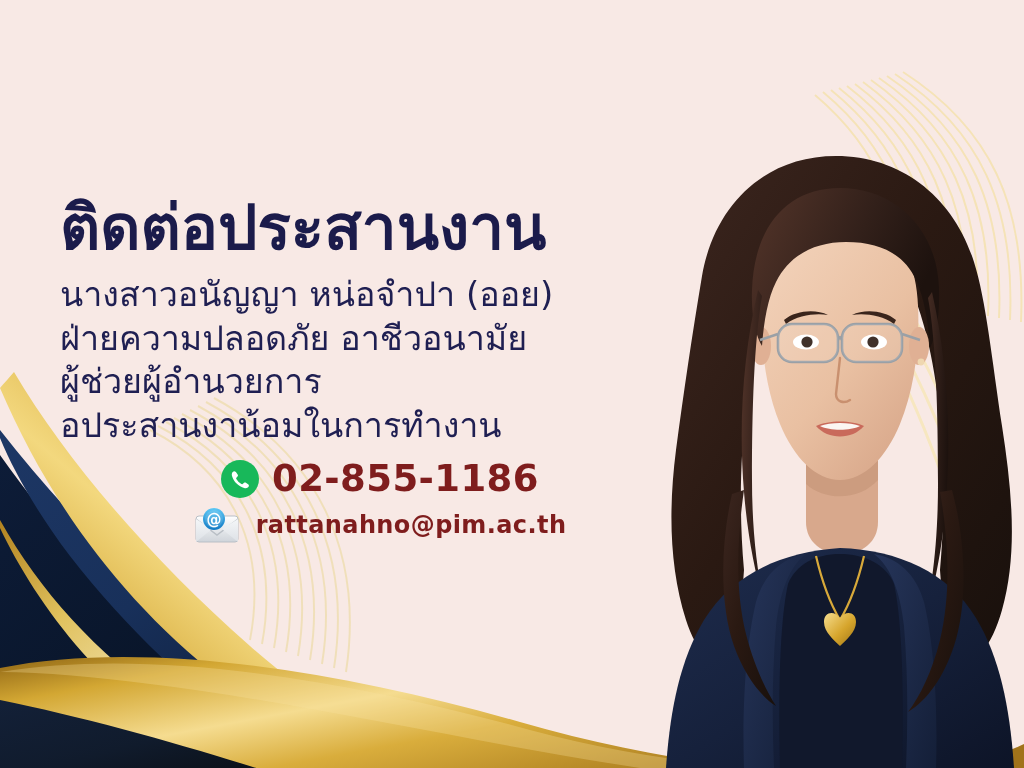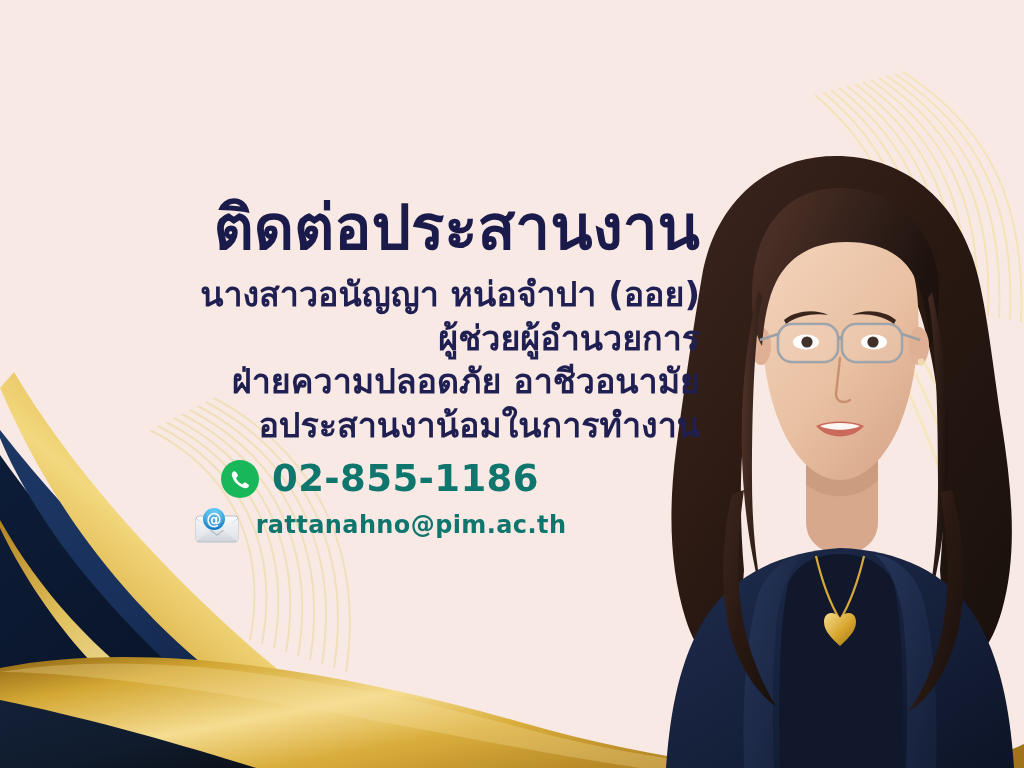--- a/index.html
+++ b/index.html
@@ -36,51 +36,51 @@
     overflow: hidden;
   }
   .portrait-svg { display: block; }
 
   
   .content {
     position: absolute;
     left: 60px;
     top: 196px;
     width: 640px;
-    text-align: right;
+    text-align: left;
   }
   .headline {
     color: #1b1b4b;
     font-size: 62px;
     line-height: 1.02;
     font-weight: 700;
     letter-spacing: 0px;
     margin: 0 0 14px 0;
     white-space: nowrap;
   }
   .subline {
     color: #1f1f52;
     font-size: 34px;
     line-height: 1.28;
-    font-weight: 700;
+    font-weight: 400;
     margin: 0;
     white-space: nowrap;
   }
 
   .contact-row {
     display: flex;
     align-items: center;
     justify-content: center;
     gap: 13px;
     margin-top: 10px;
     white-space: nowrap;
   }
   .contact-row.email-row { margin-top: 6px; gap: 16px; }
   .contact-text {
-    color: #0f766e;
+    color: #7f1d1d;
     font-size: 37px;
     font-weight: 700;
     letter-spacing: 0.4px;
   }
   .contact-row.email-row .contact-text { font-size: 24px; }
 
   .icon-badge { flex: 0 0 auto; line-height: 0; }
 </style>
 </head>
 <body>
@@ -290,22 +290,22 @@
       <path fill="url(#hairG)" d="M300 342 C 310 398 310 448 300 490 C 292 522 280 546 268 562
                C 288 550 304 526 314 496 C 328 454 326 392 312 340 Z"></path>
     </svg>
   </div>
 
   <div class="content">
 
     <h1 class="headline">ติดต่อประสานงาน</h1>
 
     <p class="subline">นางสาวอนัญญา หน่อจำปา (ออย)</p>
+    <p class="subline">ฝ่ายความปลอดภัย อาชีวอนามัย</p>
     <p class="subline">ผู้ช่วยผู้อำนวยการ</p>
-    <p class="subline">ฝ่ายความปลอดภัย อาชีวอนามัย</p>
     <p class="subline">อประสานงาน้อมในการทำงาน</p>
 
     <div class="contact-row phone-row">
       <span class="icon-badge">
         <svg width="38" height="38" viewBox="0 0 38 38" xmlns="http://www.w3.org/2000/svg">
           <circle cx="19" cy="19" r="19" fill="#18b85a"></circle>
           <path d="M13.6 11.2c-.8 0-1.6.4-2.1 1.1-.7 1-.9 2.3-.5 3.6.8 2.8 2.4 5.4 4.6 7.6 2.2 2.2 4.8 3.8 7.6 4.6 1.3.4 2.6.2 3.6-.5.7-.5 1.1-1.3 1.1-2.1 0-.4-.2-.8-.5-1l-2.8-1.9c-.5-.3-1.1-.3-1.5.1l-1.5 1.3c-.3.3-.8.3-1.2.1a14.6 14.6 0 0 1-5.1-5.1c-.2-.4-.2-.9.1-1.2l1.3-1.5c.4-.4.4-1 .1-1.5l-1.9-2.8c-.2-.3-.6-.5-1-.5z" fill="#ffffff"></path>
         </svg>
       </span>
       <span class="contact-text">02-855-1186</span>

